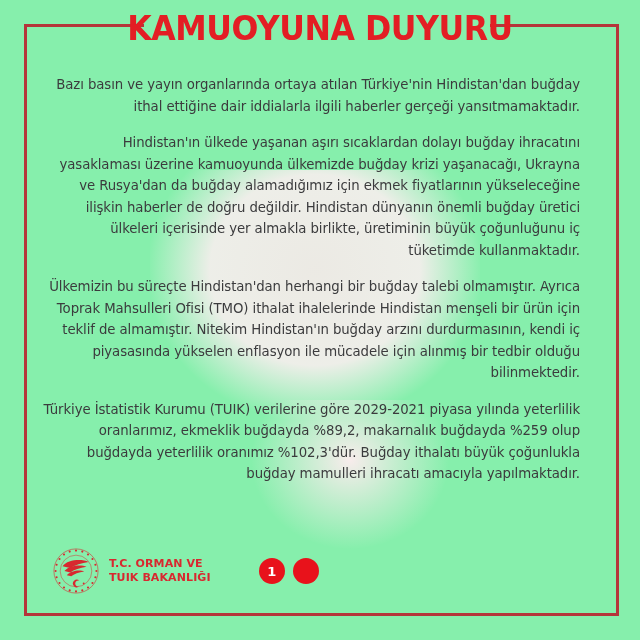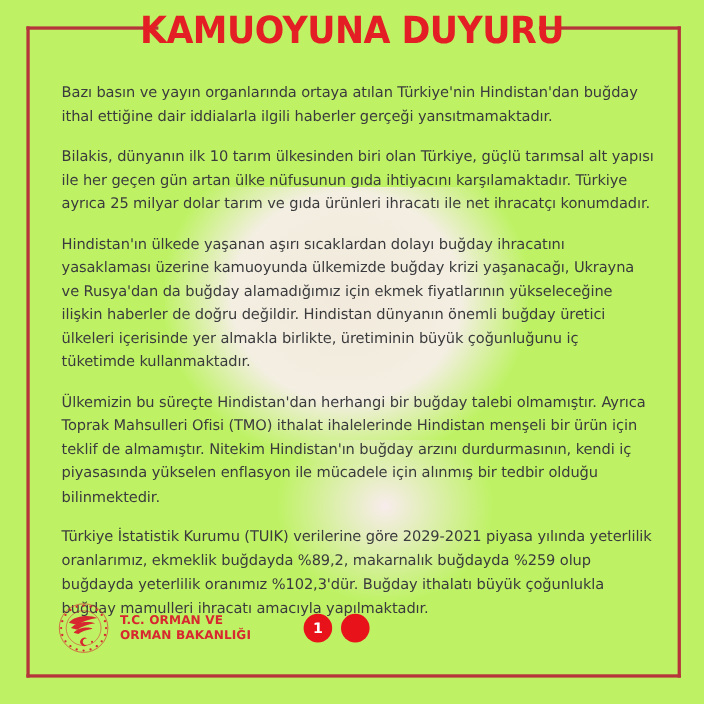--- a/index.html
+++ b/index.html
@@ -11,21 +11,21 @@
     height: 640px;
     background: #ffffff;
     font-family: "Liberation Sans", sans-serif;
     overflow: hidden;
   }
 
   .poster {
     position: relative;
     width: 640px;
     height: 640px;
-    background: #bef264;
+    background: #86efac;
     box-sizing: border-box;
     overflow: hidden;
   }
 
   
   .watermark {
     position: absolute;
     left: 150px;
     top: 170px;
     width: 330px;
@@ -72,23 +72,24 @@
     letter-spacing: -0.5px;
     color: #e31e24;
     transform: scaleX(0.93);
     white-space: nowrap;
     line-height: 40px;
   }
 
   
   .body-copy {
     position: absolute;
-    left: 56px;
+    left: 40px;
     top: 74px;
     width: 540px;
+    text-align: right;
   }
   .para {
     margin: 0 0 15px 0;
     font-family: "DejaVu Sans", sans-serif;
     font-size: 13.3px;
     line-height: 21.5px;
     color: #3b3b3d;
     letter-spacing: -0.1px;
   }
   .para:last-child { margin-bottom: 0; }
@@ -153,21 +154,20 @@
   <div class="frame-left"></div>
   <div class="frame-right"></div>
   <div class="frame-bottom"></div>
   <div class="frame-top-left"></div>
   <div class="frame-top-right"></div>
 
   <div class="title">KAMUOYUNA DUYURU</div>
 
   <div class="body-copy">
     <p class="para">Bazı basın ve yayın organlarında ortaya atılan Türkiye'nin Hindistan'dan buğday ithal ettiğine dair iddialarla ilgili haberler gerçeği yansıtmamaktadır.</p>
-    <p class="para">Bilakis, dünyanın ilk 10 tarım ülkesinden biri olan Türkiye, güçlü tarımsal alt yapısı ile her geçen gün artan ülke nüfusunun gıda ihtiyacını karşılamaktadır. Türkiye ayrıca 25 milyar dolar tarım ve gıda ürünleri ihracatı ile net ihracatçı konumdadır.</p>
     <p class="para">Hindistan'ın ülkede yaşanan aşırı sıcaklardan dolayı buğday ihracatını yasaklaması üzerine kamuoyunda ülkemizde buğday krizi yaşanacağı, Ukrayna ve Rusya'dan da buğday alamadığımız için ekmek fiyatlarının yükseleceğine ilişkin haberler de doğru değildir. Hindistan dünyanın önemli buğday üretici ülkeleri içerisinde yer almakla birlikte, üretiminin büyük çoğunluğunu iç tüketimde kullanmaktadır.</p>
     <p class="para">Ülkemizin bu süreçte Hindistan'dan herhangi bir buğday talebi olmamıştır. Ayrıca Toprak Mahsulleri Ofisi (TMO) ithalat ihalelerinde Hindistan menşeli bir ürün için teklif de almamıştır. Nitekim Hindistan'ın buğday arzını durdurmasının, kendi iç piyasasında yükselen enflasyon ile mücadele için alınmış bir tedbir olduğu bilinmektedir.</p>
     <p class="para">Türkiye İstatistik Kurumu (TUIK) verilerine göre 2029-2021 piyasa yılında yeterlilik oranlarımız, ekmeklik buğdayda %89,2, makarnalık buğdayda %259 olup buğdayda yeterlilik oranımız %102,3'dür. Buğday ithalatı büyük çoğunlukla buğday mamulleri ihracatı amacıyla yapılmaktadır.</p>
   </div>
 
   <div class="footer">
 
     <div class="logo-lockup">
       <span class="seal">
         <svg viewBox="0 0 100 100" width="48" height="48" aria-hidden="true">
@@ -197,21 +197,21 @@
           </g>
           <path d="M22 40 C32 26 62 24 76 31 C62 33 48 37 38 44 Z" fill="#d8282f"></path>
           <path d="M26 50 C36 38 60 36 72 41 C58 43 46 47 38 53 Z" fill="#d8282f"></path>
           <path d="M31 59 C39 49 58 47 67 51 C56 53 46 56 40 61 Z" fill="#d8282f"></path>
           <path d="M57 70 a8 8 0 1 0 0 12 a6.4 6.4 0 1 1 0 -12 Z" fill="#d8282f"></path>
           <circle cx="66" cy="76" r="2" fill="#d8282f"></circle>
         </svg>
       </span>
       <span class="ministry-name">
         <span>T.C. ORMAN VE</span><br>
-        <span>ORMAN BAKANLIĞI</span>
+        <span>TUIK BAKANLIĞI</span>
       </span>
     </div>
 
     <div class="pager">
       <span class="dot">1</span>
       <span class="dot"></span>
     </div>
 
   </div>
 

